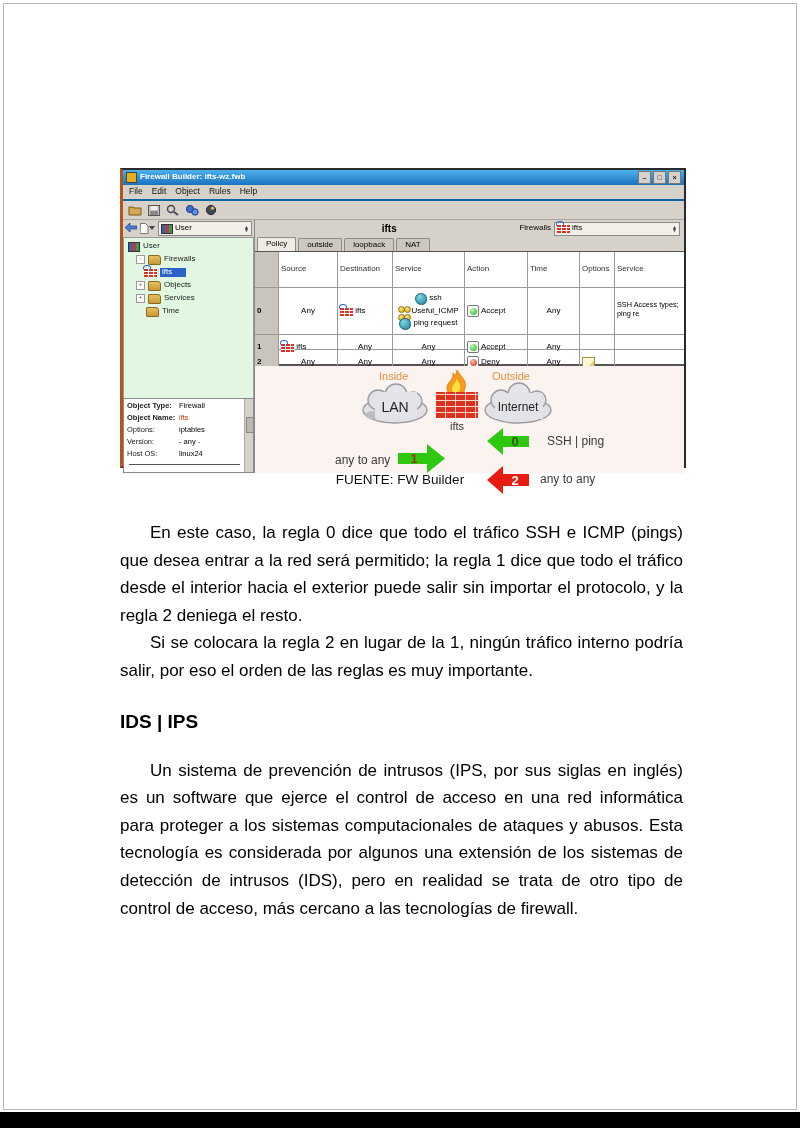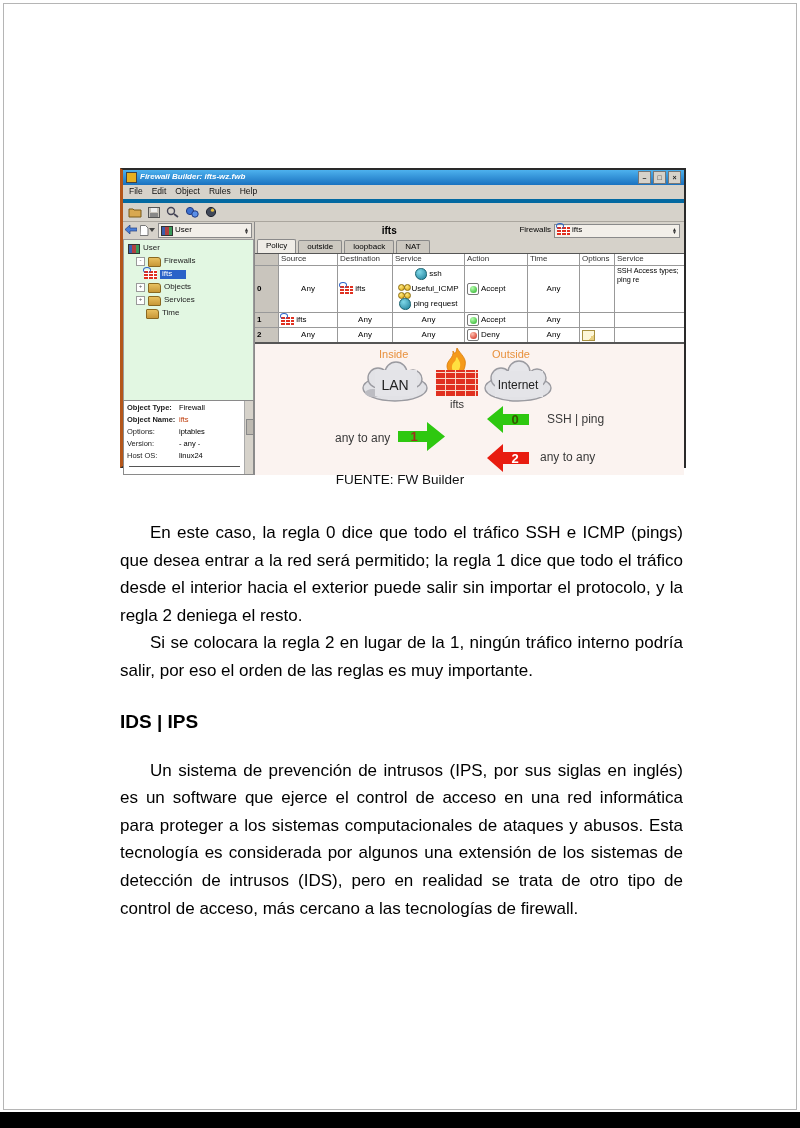--- a/index.html
+++ b/index.html
@@ -9,26 +9,26 @@
        border:1px solid #b5b5b5;pointer-events:none;}
   .bottom-bar{position:absolute;left:0;right:0;bottom:0;height:16px;background:#000;}
 
   
   .win{position:absolute;left:120px;top:168px;width:566px;height:300px;
        background:#d6d2ca;border:2px solid #2a2a2a;border-left:3px solid #b4561a;
        box-sizing:border-box;font-size:8px;line-height:1.1;}
   .titlebar{height:15px;background:linear-gradient(#4db1ee,#1a72c0);display:flex;
        align-items:center;padding:0 3px;color:#fff;font-weight:bold;font-size:8px;}
   .titlebar .app-ic{width:9px;height:9px;background:#e8b020;border:1px solid #444;margin-right:3px;}
-  .title-text{flex:1;white-space:nowrap;overflow:hidden;font-style:italic;}
+  .title-text{flex:1;white-space:nowrap;overflow:hidden;}
   .win-btns{display:flex;gap:2px;}
   .win-btn{width:11px;height:11px;background:#d6d2ca;border:1px solid #777;
        font-size:7px;display:flex;align-items:center;justify-content:center;color:#222;}
   .menubar{height:14px;display:flex;align-items:center;gap:9px;padding:0 6px;
-       border-bottom:4px solid #0369a1;font-size:8.5px;color:#111;}
+       border-bottom:2px solid #0369a1;font-size:8.5px;color:#111;}
   .toolbar{height:18px;display:flex;align-items:center;gap:4px;padding:0 4px;
        border-bottom:1px solid #aaa69e;}
   .tbtn{width:15px;height:14px;display:flex;align-items:center;justify-content:center;}
   .win-body{display:flex;height:253px;}
   .left-col{width:132px;display:flex;flex-direction:column;border-right:1px solid #8a8a8a;box-sizing:border-box;}
   .nav-row{height:17px;display:flex;align-items:center;gap:3px;padding:0 2px;}
   .combo{flex:1;height:13px;background:#f2efe9;border:1px solid #8a8a8a;display:flex;
        align-items:center;padding:0 2px;gap:2px;font-size:8px;}
   .spin{margin-left:auto;display:flex;flex-direction:column;line-height:3px;font-size:5px;color:#333;}
   .tree{flex:1;background:#e2f7e2;border:1px solid #9a9a9a;border-bottom:none;
@@ -59,21 +59,21 @@
   .tabs{height:14px;display:flex;align-items:flex-end;gap:2px;background:#d6d2ca;padding:0 2px;}
   .tab{height:12px;padding:0 8px;border:1px solid #8a8a8a;border-bottom:none;background:#ccc8c0;
        display:flex;align-items:center;font-size:8px;border-radius:2px 2px 0 0;}
   .tab.active{background:#efece6;height:13px;}
 
   .rtable{background:#fff;border-top:1px solid #555;border-bottom:1px solid #555;font-size:8px;}
   .rrow{display:grid;grid-template-columns:24px 59px 55px 72px 63px 52px 35px 1fr;
        border-bottom:1px solid #999;}
   .rrow:last-child{border-bottom:1px solid #555;}
   .rcell{border-right:1px solid #999;display:flex;align-items:center;justify-content:center;
-       padding:0 2px;min-width:0;overflow:hidden;}
+       padding:12px 2px;min-width:0;overflow:hidden;}
   .rcell:last-child{border-right:none;}
   .rcell.l{justify-content:flex-start;}
   .hdr .rcell{justify-content:flex-start;color:#333;height:11px;}
   .numc{background:#c9c5bd;font-weight:bold;justify-content:flex-start;}
   .svc{flex-direction:column;align-items:center;justify-content:center;gap:1px;}
   .svc .srow{display:flex;align-items:center;gap:2px;height:14px;}
   .act{gap:2px;justify-content:flex-start;}
   .cmt{font-size:7.3px;align-items:flex-start;justify-content:flex-start;text-align:left;line-height:1.25;}
   .r0{height:46px;} .r1,.r2{height:14px;}
   .actic{width:10px;height:10px;border:1px solid #777;background:#fff;border-radius:2px;

